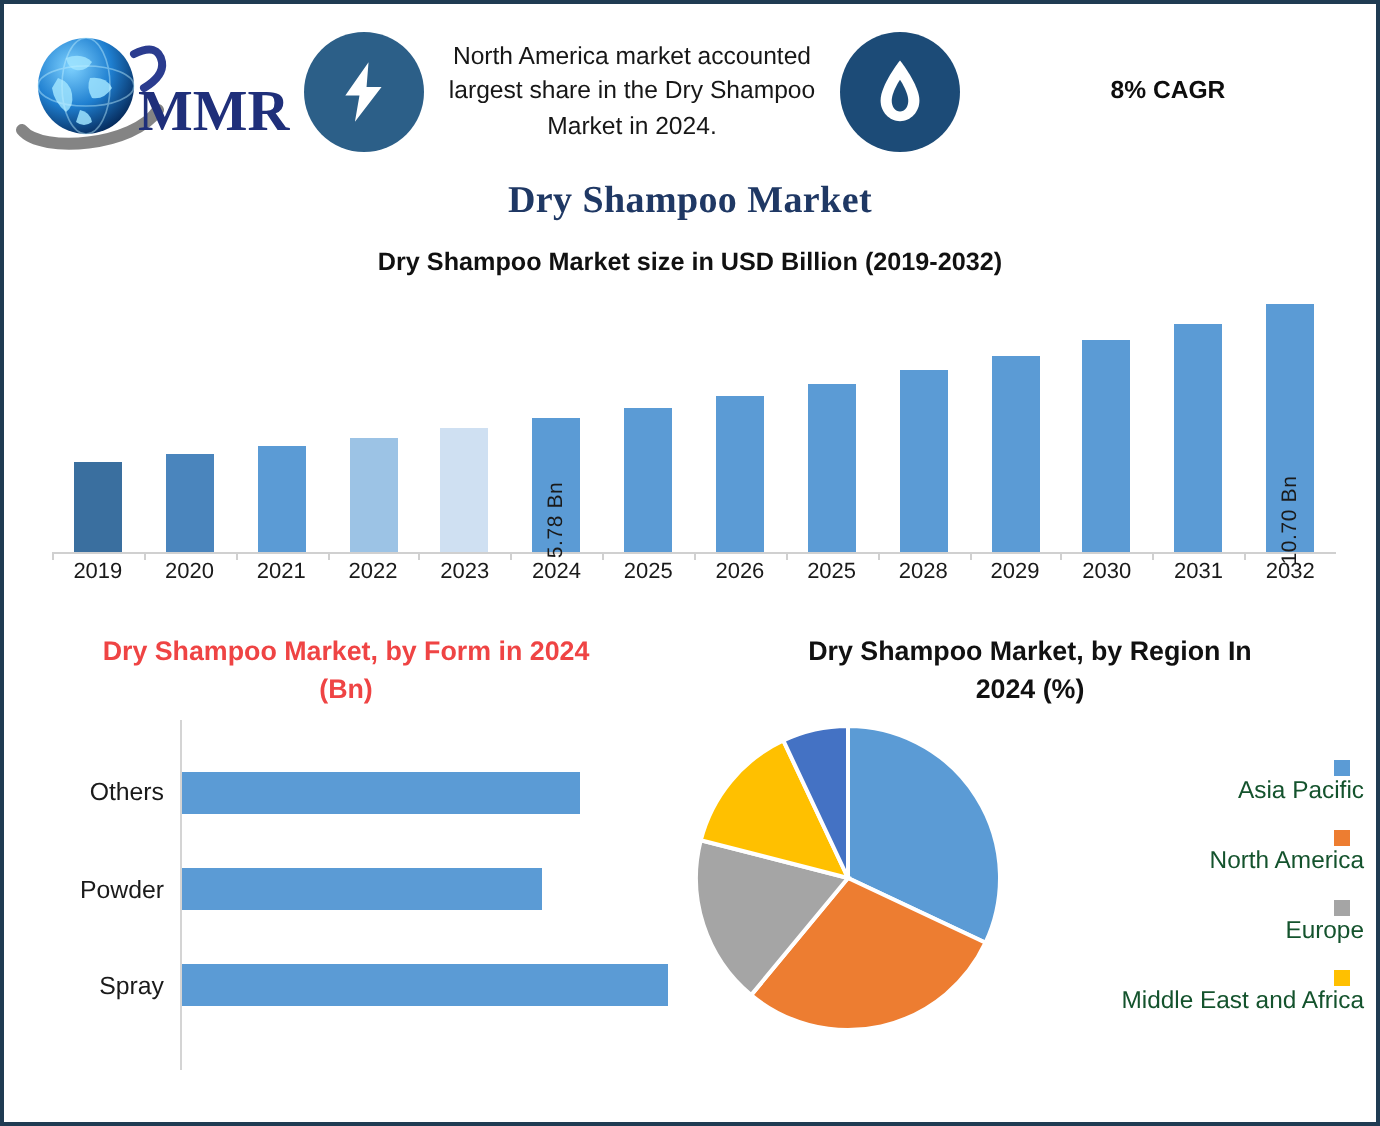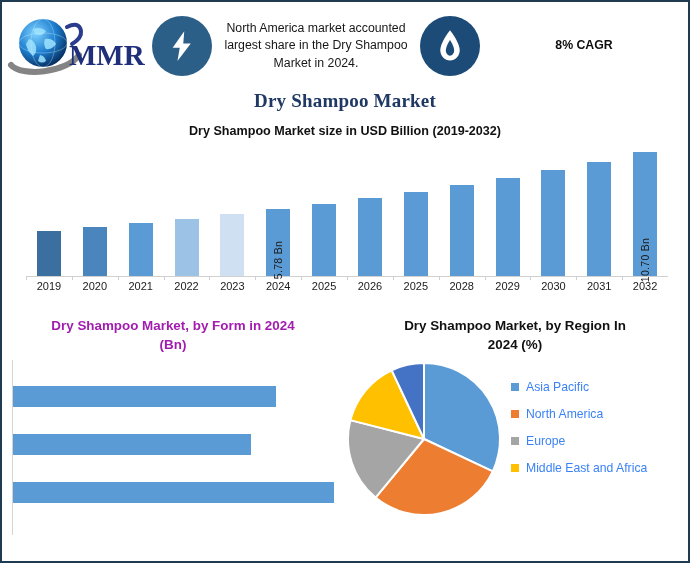--- a/index.html
+++ b/index.html
@@ -160,21 +160,21 @@
   .formchart {
     width: 340px;
     flex: none;
     padding: 4px 8px 0 10px;
     box-sizing: border-box;
   }
   .fc-title {
     text-align: center;
     font-size: 13.4px;
     font-weight: bold;
-    color: #a21caf;
+    color: #ef4444;
     line-height: 1.42;
     margin-bottom: 6px;
   }
   .fc-plot {
     display: flex;
     height: 175px;
   }
   .fc-cats {
     width: 78px;
     flex: none;
@@ -229,24 +229,25 @@
     justify-content: center;
     padding-top: 2px;
   }
   .rc-legend {
     flex: 1;
     padding-top: 22px;
     padding-left: 4px;
   }
   .lg-row {
     display: flex;
-    align-items: center;
+    align-items: flex-end;
     margin-bottom: 13px;
     font-size: 12.2px;
-    color: #3b82f6;
+    color: #14532d;
+    flex-direction: column;
   }
   .lg-sw {
     width: 8px; height: 8px;
     flex: none;
     margin-right: 7px;
   }
 </style>
 </head>
 <body>
 
@@ -371,20 +372,25 @@
   </div>
 
   <div class="lower">
 
     <div class="formchart">
       <div class="fc-title">
         <span>Dry Shampoo Market, by Form in 2024</span><br>
         <span>(Bn)</span>
       </div>
       <div class="fc-plot">
+        <div class="fc-cats" id="fcCats">
+            <div class="fc-cat">Others</div>
+            <div class="fc-cat">Powder</div>
+            <div class="fc-cat">Spray</div>
+          </div>
         <div class="fc-bars" id="fcBars">
             <div class="fc-bar" style="width: 82%;"></div>
             <div class="fc-bar" style="width: 74%;"></div>
             <div class="fc-bar" style="width: 100%;"></div>
           </div>
       </div>
     </div>
 
     <div class="regionchart">
       <div class="rc-title">

